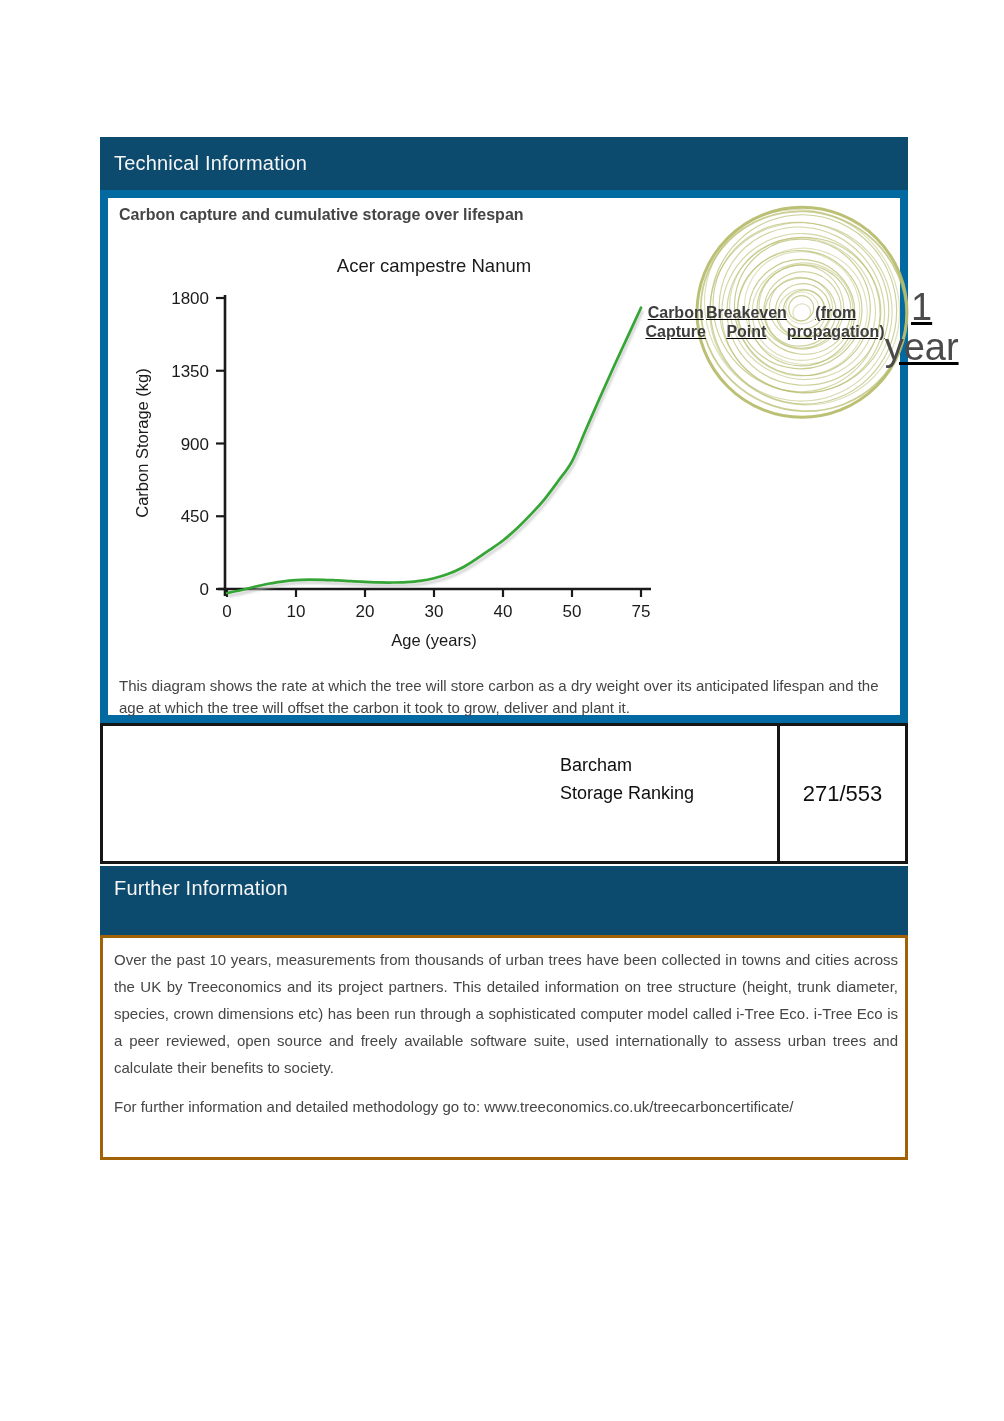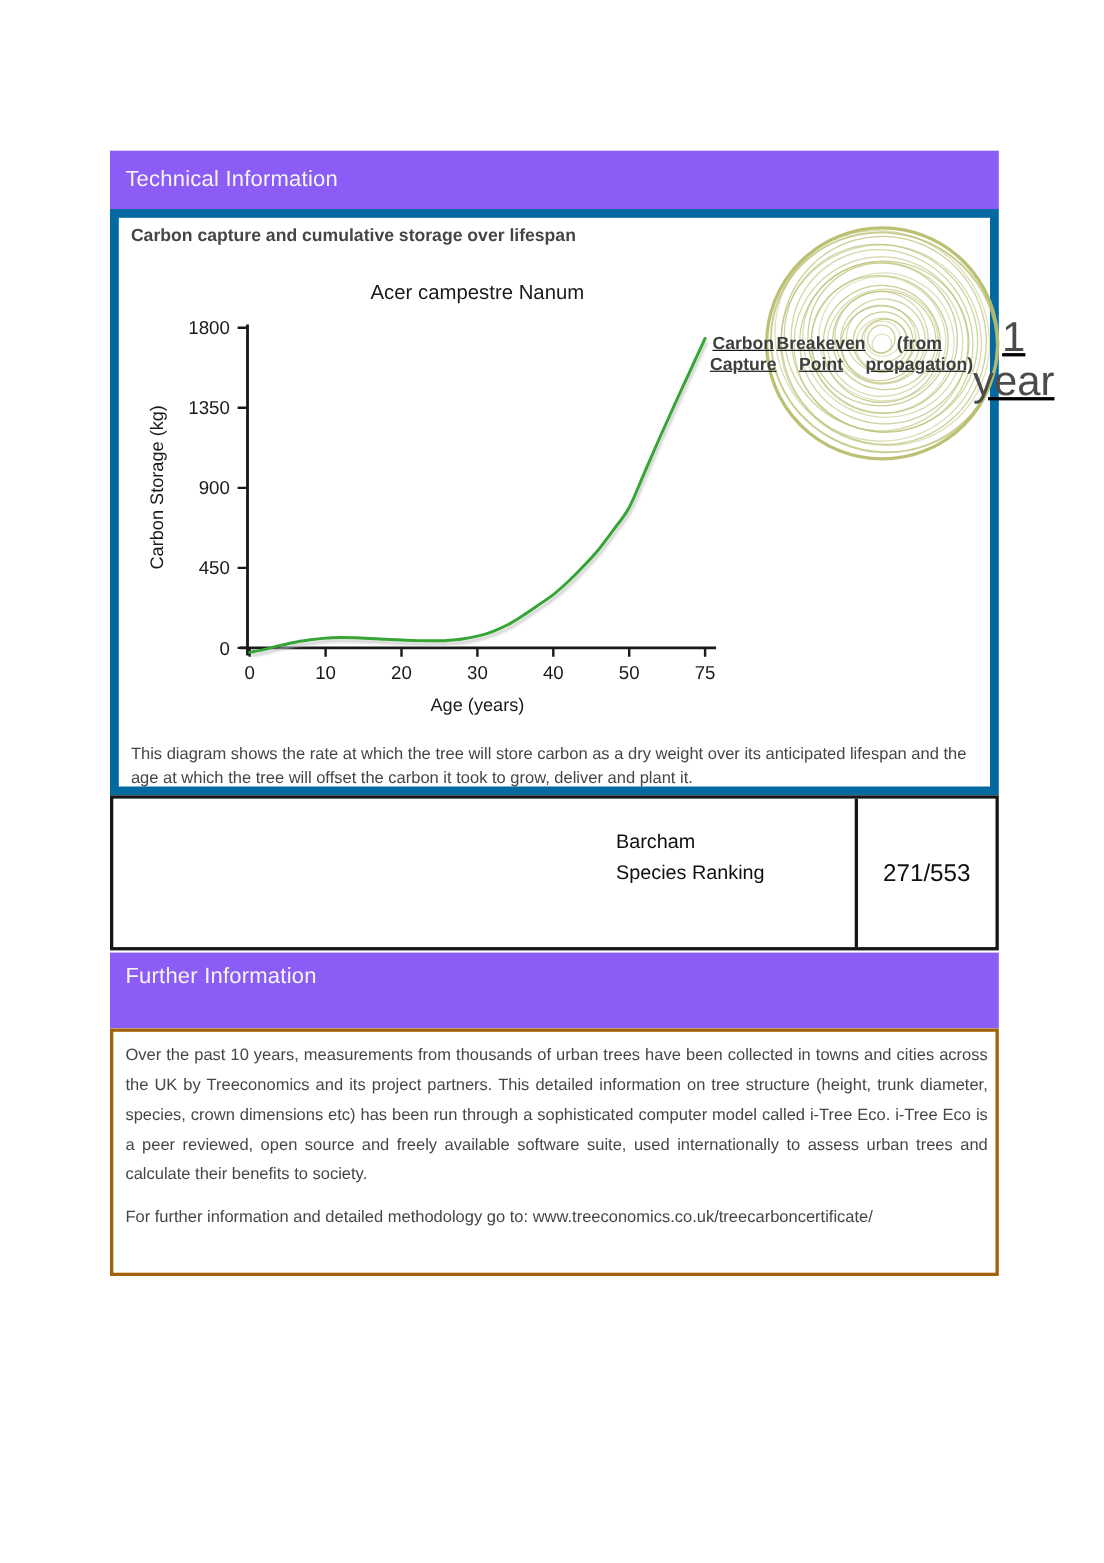--- a/index.html
+++ b/index.html
@@ -1,18 +1,18 @@
 <!DOCTYPE html>
 <html><head>
 <meta charset="utf-8">
 <style>
   html,body{margin:0;padding:0;background:#ffffff;}
   .page{position:relative;width:1004px;height:1421px;background:#ffffff;
         font-family:"Liberation Sans",sans-serif;overflow:hidden;}
-  .bar{position:absolute;left:100px;width:808px;background:#8b5cf6;color:#f6f6f6;
+  .bar{position:absolute;left:100px;width:808px;background:#0c4a6e;color:#f6f6f6;
        box-sizing:border-box;}
   .bar-title{font-size:20px;letter-spacing:0.2px;}
   .tech-bar{top:137px;height:53px;display:flex;align-items:center;padding-left:14px;}
   .further-bar{top:866px;height:69px;padding:11px 0 0 14px;}
   .box{position:absolute;left:100px;width:808px;background:#ffffff;box-sizing:border-box;}
   .tech-box{top:190px;height:533px;border:8px solid #0369a1;}
   .subtitle{position:absolute;left:11px;top:8px;font-size:16px;font-weight:bold;color:#454545;}
   .chart-svg{position:absolute;left:2px;top:42px;width:565px;height:415px;}
   .chart-svg text{font-family:"Liberation Sans",sans-serif;fill:#1a1a1a;}
   .badge{position:absolute;left:585px;top:3px;width:218px;height:218px;}
@@ -122,21 +122,21 @@
         <div class="badge-value">1 year</div>
       </div>
     </div>
 
     <div class="description">This diagram shows the rate at which the tree will store carbon as a dry weight over its anticipated lifespan and the age at which the tree will offset the carbon it took to grow, deliver and plant it.</div>
   </div>
 
   <div class="box ranking-box">
     <div class="ranking-label">
       <div>Barcham</div>
-      <div>Species Ranking</div>
+      <div>Storage Ranking</div>
     </div>
     <div class="ranking-divider"></div>
     <div class="ranking-value">271/553</div>
   </div>
 
   <div class="bar further-bar">
     <span class="bar-title">Further Information</span>
   </div>
 
   <div class="box further-box">

